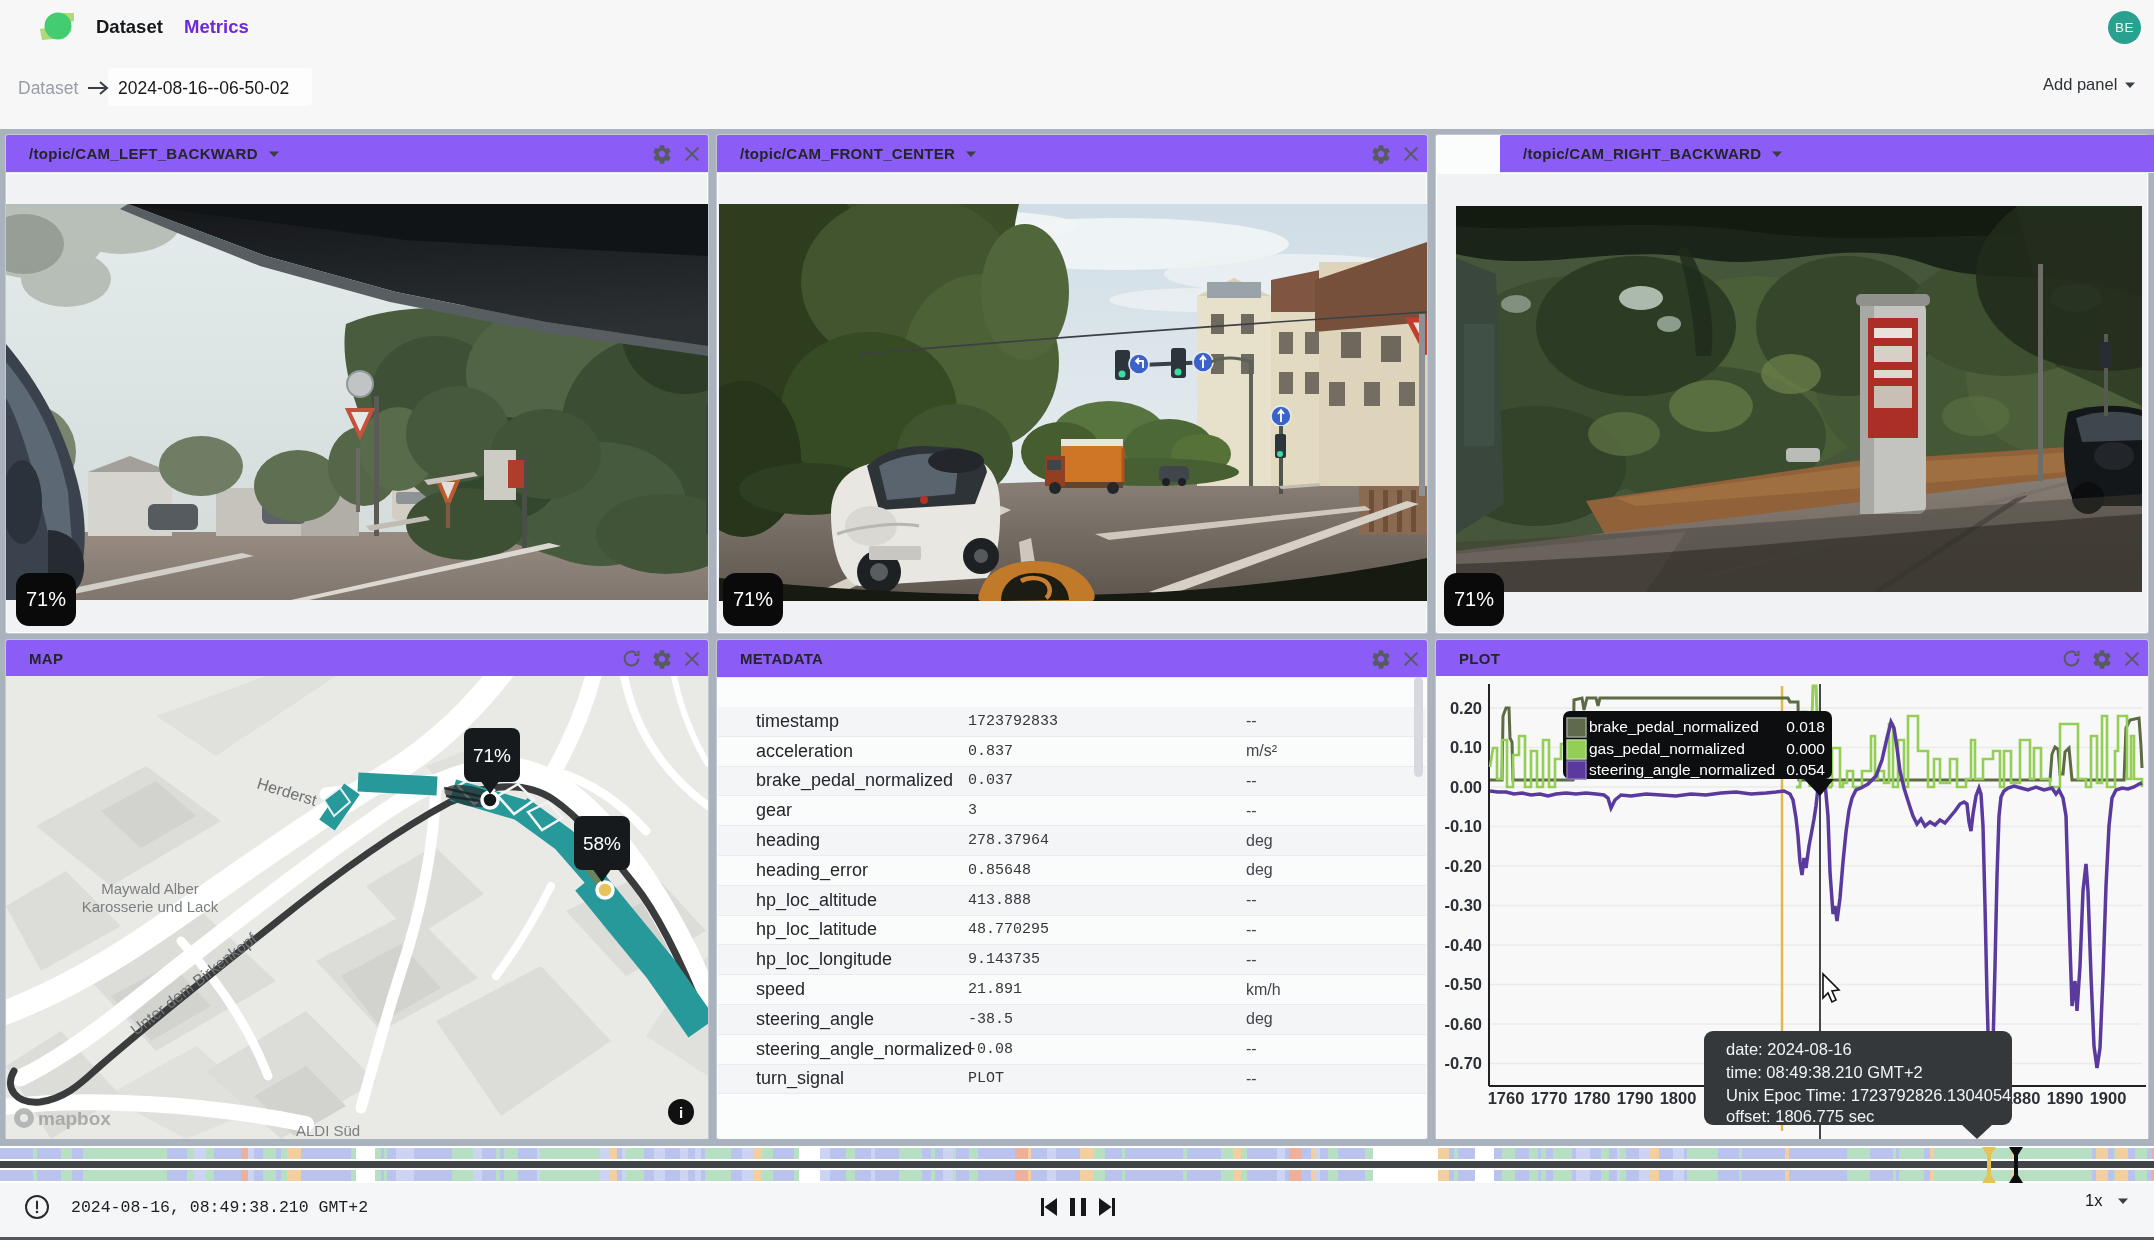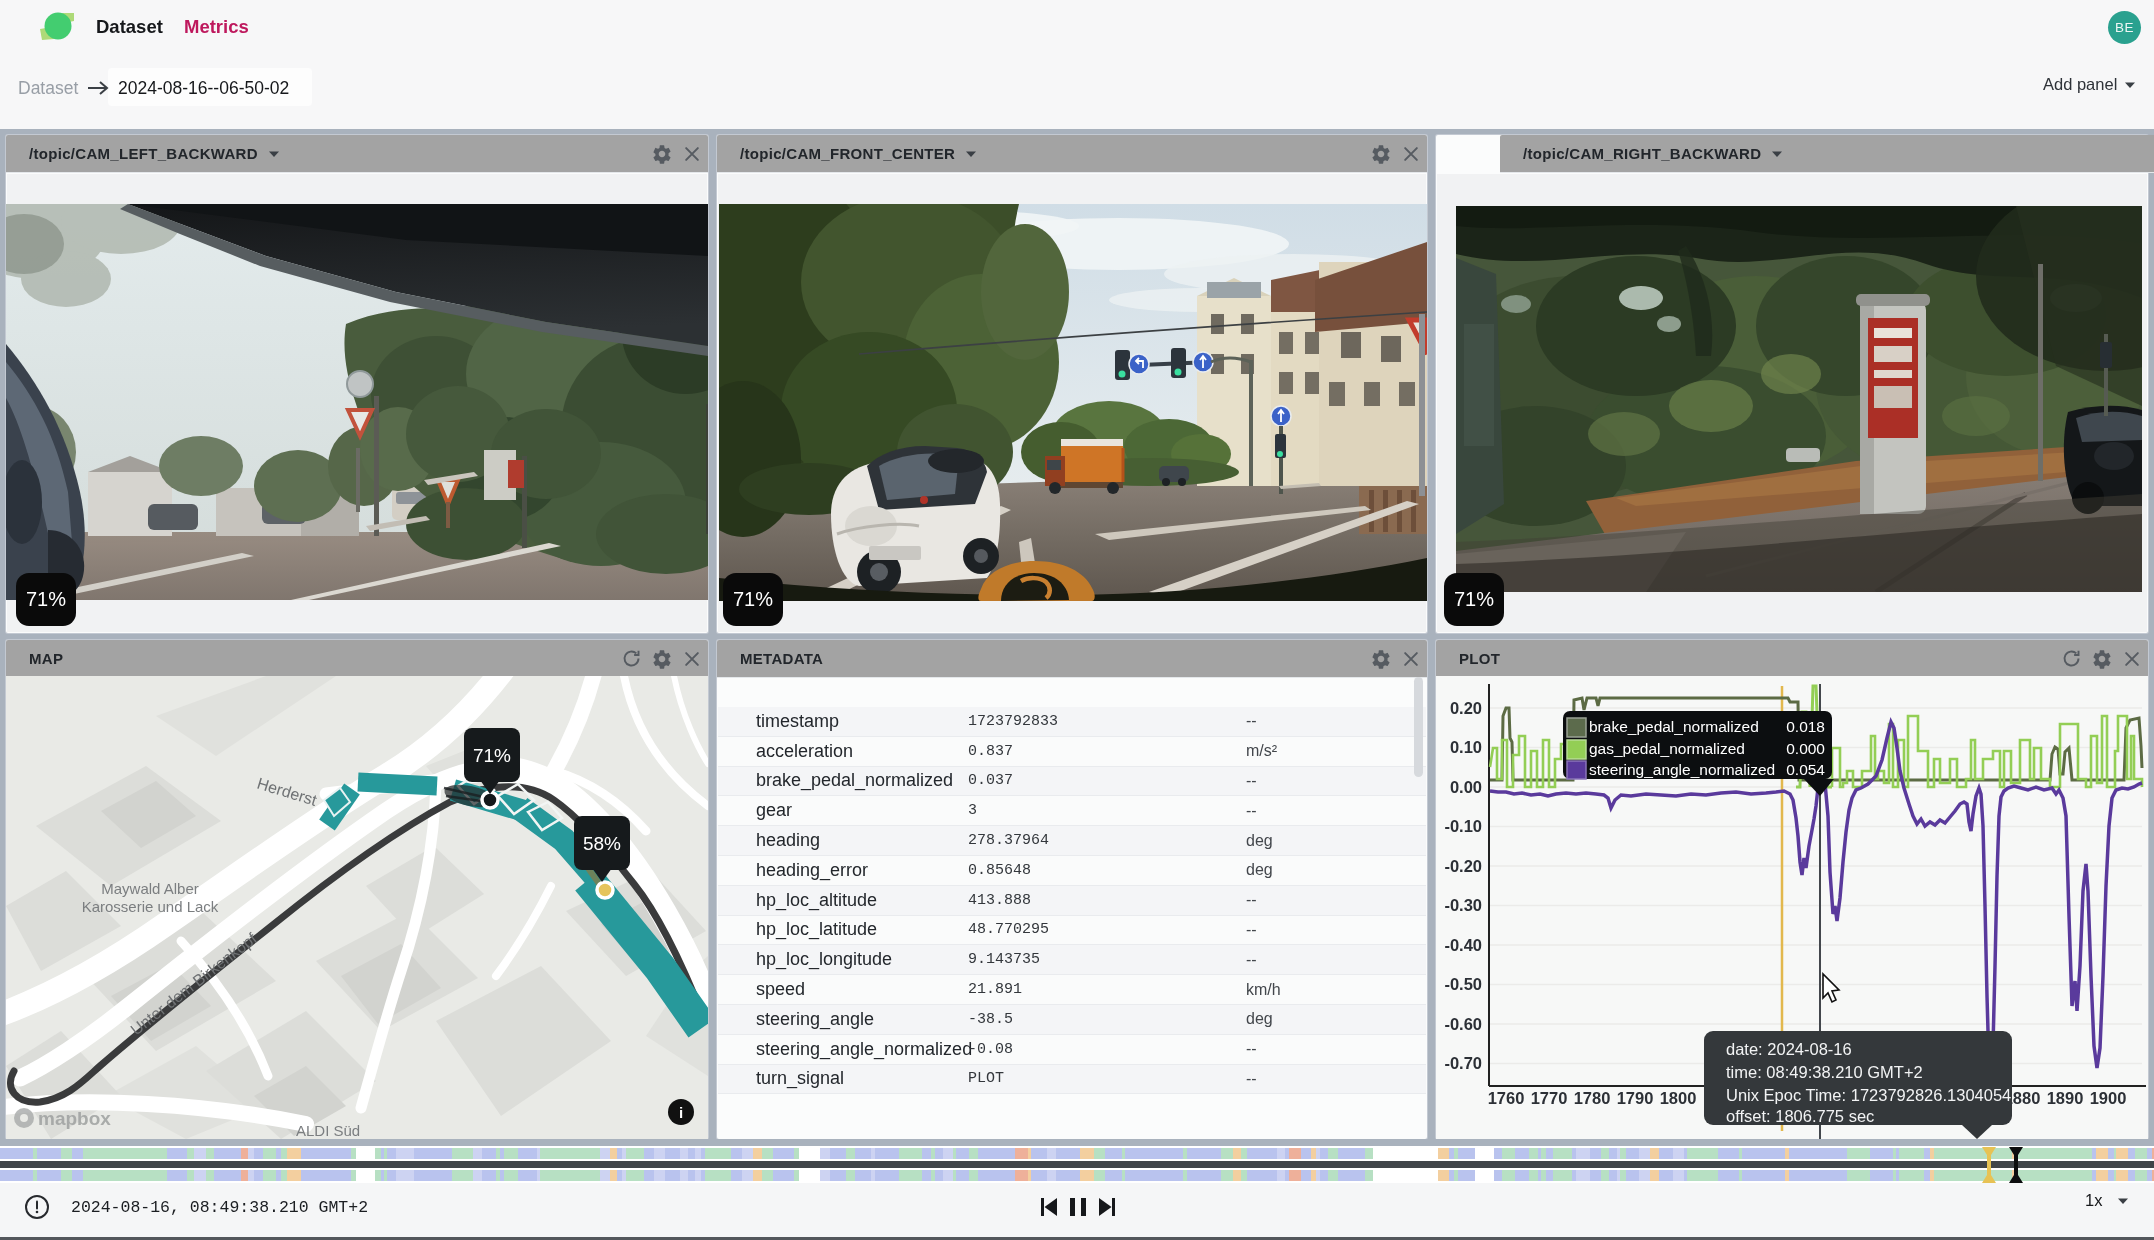--- a/index.html
+++ b/index.html
@@ -1,20 +1,20 @@
 <!DOCTYPE html>
 <html><head><meta charset="utf-8">
 <style>
 * { margin:0; padding:0; box-sizing:border-box; }
 html,body { width:2154px; height:1240px; overflow:hidden; font-family:"Liberation Sans",sans-serif; background:#f7f7f8; }
 .abs { position:absolute; }
 #stage { position:relative; width:2154px; height:1240px; }
 #deck { position:absolute; left:0; top:129px; width:2154px; height:1018px; background:#a9b2bd; }
 .panel { position:absolute; background:#fbfcfc; border-radius:2px; box-shadow:0 0 0 1px #c3c9d2; }
-.phead { position:absolute; height:38px; background:#a3a3a3; border-bottom:1px solid #e4e7ea; display:flex; align-items:center; padding:0 6px 0 23px; border-radius:2px 2px 0 0; }
+.phead { position:absolute; height:38px; background:#8b5cf6; border-bottom:1px solid #e4e7ea; display:flex; align-items:center; padding:0 6px 0 23px; border-radius:2px 2px 0 0; }
 .ptitle { font-size:15px; font-weight:bold; color:#22262b; letter-spacing:0.3px; }
 .pcaret { margin-left:10px; display:flex; }
 .sp { flex:1; }
 .ic { margin-left:9px; }
 .pbody { position:absolute; background:#f1f2f3; }
 .badge { position:absolute; width:60px; height:53px; background:#0a0a0a; border-radius:13px; color:#fff; font-size:20px; display:flex; align-items:center; justify-content:center; }
 .camimg { position:absolute; overflow:hidden; }
 
 #logo { position:absolute; left:40px; top:11px; width:36px; height:30px; }
 .navtab { position:absolute; top:16px; font-size:18.5px; }
@@ -34,21 +34,21 @@
 </style></head>
 <body>
 <div id="stage">
 
 <svg id="logo" viewBox="0 0 36 30">
  <path d="M22 2 l12 0 0 8 -10 2 z" fill="#aeda78"></path>
  <path d="M0 18 l12 -2 2 12 -12 1 z" fill="#aeda78"></path>
  <circle cx="18" cy="15" r="13.5" fill="#43cd70"></circle>
 </svg>
 <span class="navtab" style="left:96px;font-weight:bold;color:#16181b;">Dataset</span>
-<span class="navtab" style="left:184px;color:#be185d;font-weight:bold;">Metrics</span>
+<span class="navtab" style="left:184px;color:#6d28d9;font-weight:bold;">Metrics</span>
 <div id="avatar">BE</div>
 <div id="crumbbox"></div>
 <span class="abs" style="left:18px;top:78px;font-size:17.5px;color:#989ea6;">Dataset</span>
 <svg class="abs" style="left:86px;top:79px;" width="24" height="18" viewBox="0 0 24 18" fill="none" stroke="#3a3f45" stroke-width="2">
       <path d="M2 9h18M14 3l7 6-7 6"></path>
     </svg>
 <span class="abs" style="left:118px;top:78px;font-size:17.5px;color:#16181b;">2024-08-16--06-50-02</span>
 <span class="abs" style="left:2043px;top:75px;font-size:16.5px;color:#2e3238;">Add panel</span>
 <svg class="abs" style="left:2124px;top:81px;" width="12" height="8" viewBox="0 0 12 8" fill="#3a3f45">
       <path d="M1 1.5h10L6 7z"></path>

